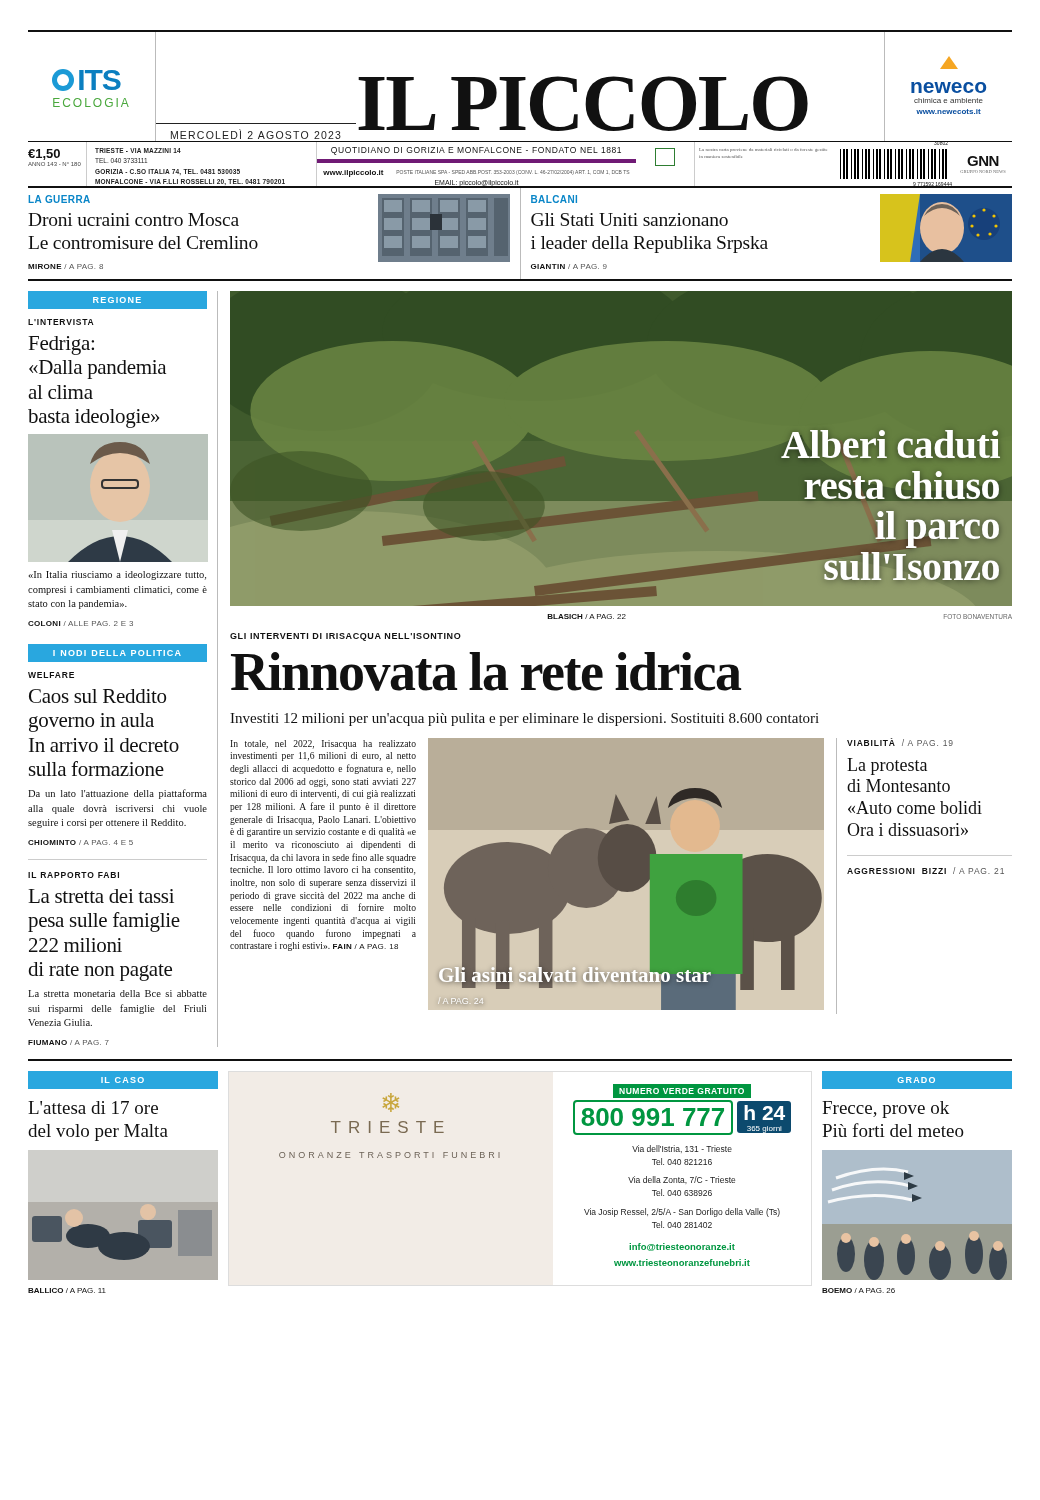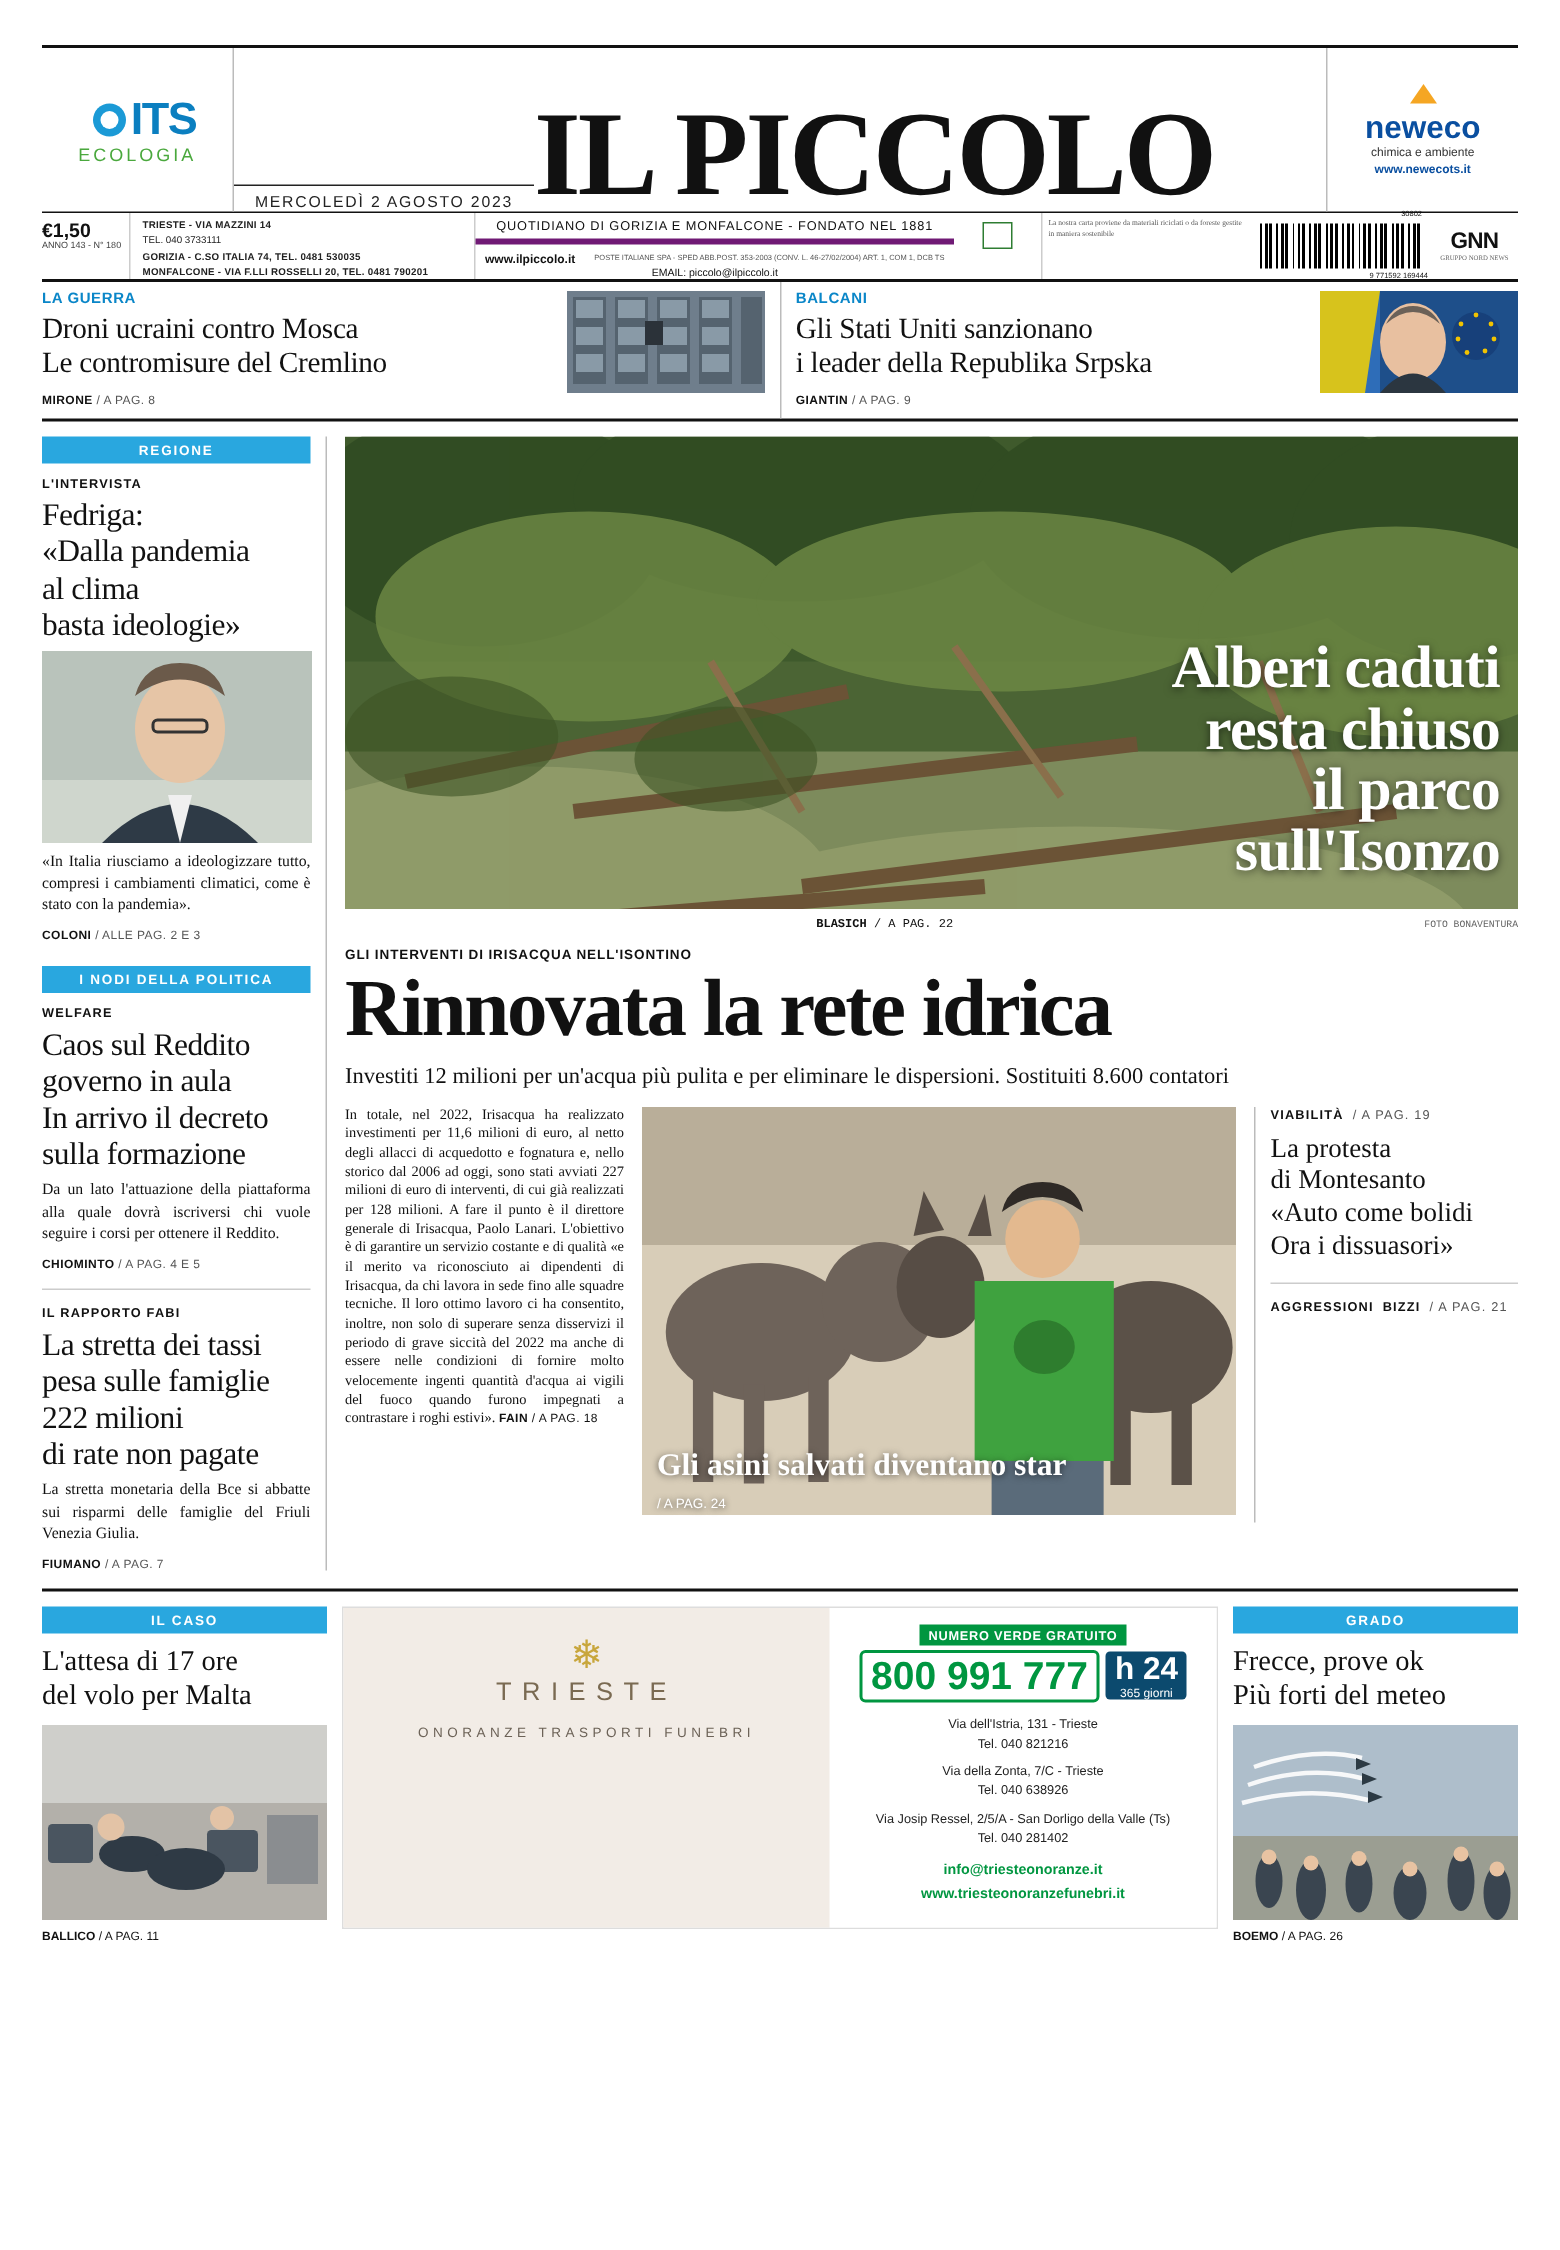--- a/index.html
+++ b/index.html
@@ -21,21 +21,21 @@
     border-top:2px solid #111;
     border-bottom:1px solid #111;
     display:flex; align-items:stretch;
     height:112px;
   }
   .mh-left {
     width:128px; border-right:1px solid #bbb;
     display:flex; align-items:center; justify-content:center;
     flex-direction:column;
   }
-  .its-logo { text-align:right; line-height:1; }
+  .its-logo { text-align:left; line-height:1; }
   .its-logo .mark {
     display:inline-block; width:22px; height:22px; border-radius:50%;
     background:#1b9ad6; vertical-align:middle; margin-right:3px;
     position:relative;
   }
   .its-logo .mark:after{
     content:""; position:absolute; left:5px; top:5px; width:12px; height:12px;
     border-radius:50%; background:#fff;
   }
   .its-logo .its {
@@ -159,21 +159,21 @@
 
   
   .hero { position:relative; width:100%; height:315px; overflow:hidden; }
   .hero-title {
     position:absolute; right:12px; bottom:18px; text-align:right;
     color:#fff; font-size:40px; font-weight:bold; line-height:1.02;
     text-shadow:0 1px 6px rgba(0,0,0,.55); letter-spacing:-.5px;
   }
   .hero-credits {
     display:flex; justify-content:flex-start; align-items:baseline;
-    font-family:Liberation Mono, monospace; font-size:8px; margin-top:6px;
+    font-family:Liberation Sans, sans-serif; font-size:8px; margin-top:6px;
   }
   .hero-credits .center { flex:1; text-align:center; }
   .hero-credits .right { color:#666; font-size:6.5px; }
 
   .overline {
     font-family:"Liberation Sans", sans-serif; font-size:9px; font-weight:bold;
     letter-spacing:.6px; margin-top:10px;
   }
   .main-head {
     font-size:54px; font-weight:bold; line-height:1; letter-spacing:-1.5px; margin:4px 0 10px 0;

